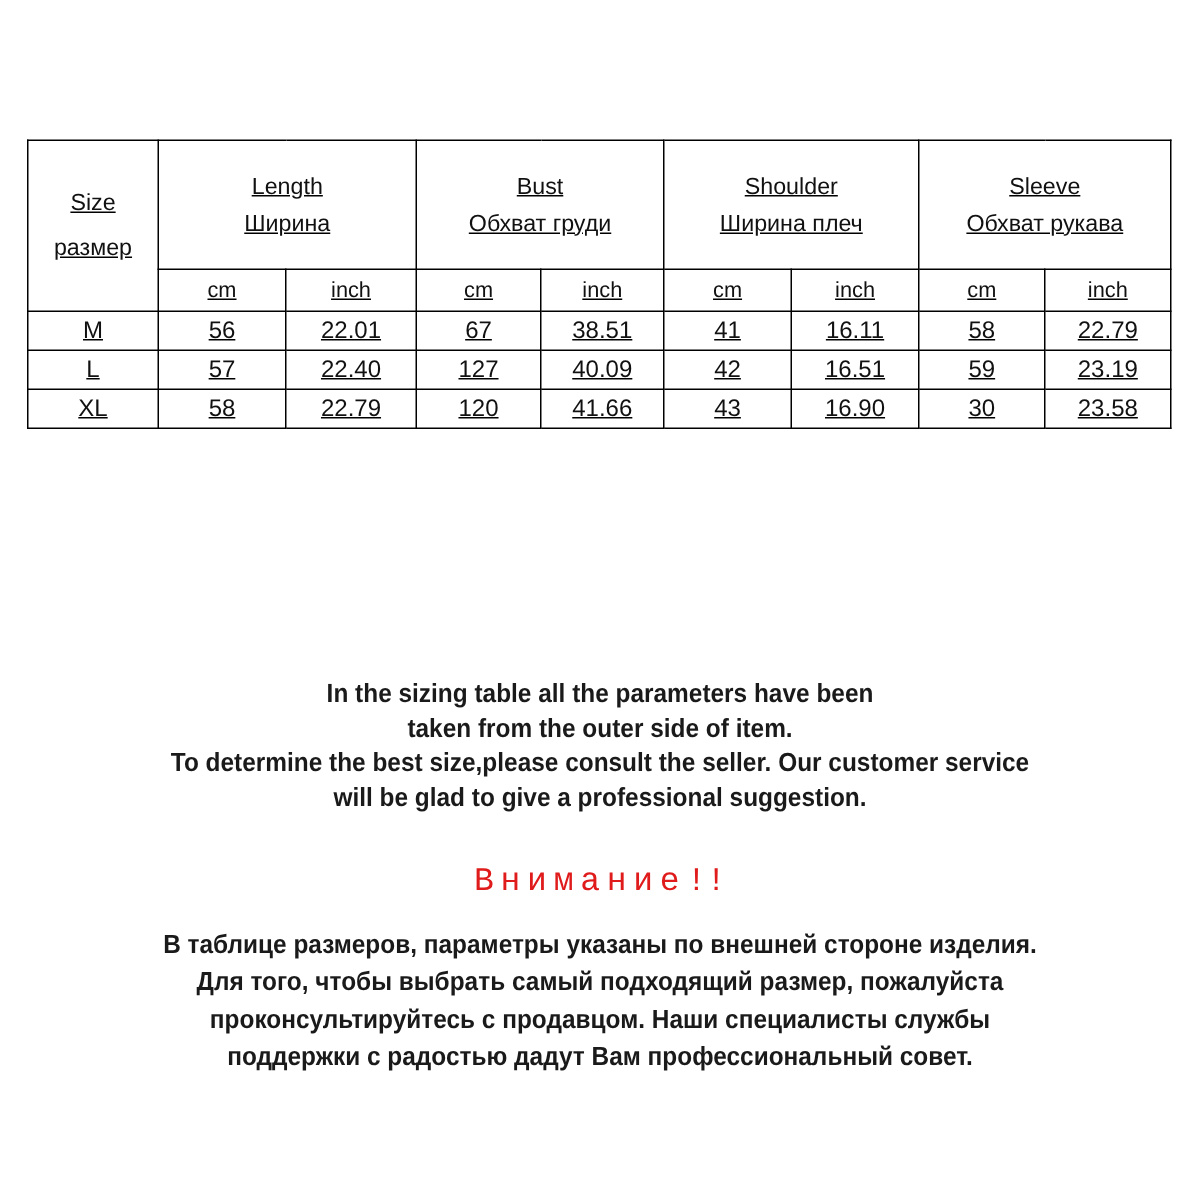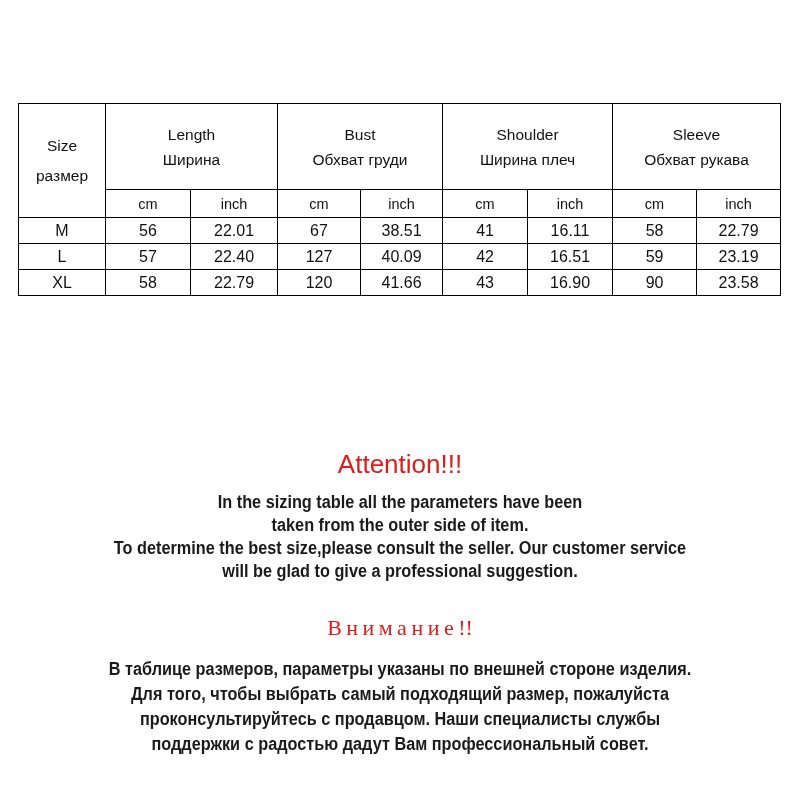--- a/index.html
+++ b/index.html
@@ -14,22 +14,23 @@
     overflow: hidden;
     font-family: "Liberation Sans", sans-serif;
     color: #000000;
     -webkit-font-smoothing: antialiased;
   }
 
   
   #size-table-wrap {
     position: absolute;
     left: 18px;
-    top: 103px;
+    top: 93px;
     width: 762px;
+    text-decoration: underline;
   }
   table.size-table {
     border-collapse: collapse;
     width: 762px;
     table-layout: fixed;
     background: #ffffff;
   }
   table.size-table td,
   table.size-table th {
     border: 1.6px solid #000000;
@@ -99,21 +100,21 @@
     color: #1a1a1a;
     margin: 0;
     padding-top: 11px;
     transform: scaleX(0.93);
     transform-origin: center top;
   }
   .body-en .l { display: block; }
 
   .attn-ru {
     color: #e01b1b;
-    font-family: Liberation Serif, serif;
+    font-family: Liberation Mono, monospace;
     font-size: 22px;
     line-height: 28px;
     letter-spacing: 4.5px;
     margin: 0;
     padding-top: 31px;
   }
   .attn-ru .bangs { letter-spacing: 0px; }
 
   .body-ru {
     font-family: "Liberation Sans", sans-serif;
@@ -202,29 +203,28 @@
         <td class="data-cell">23.19</td>
       </tr>
       <tr>
         <td class="data-cell">XL</td>
         <td class="data-cell">58</td>
         <td class="data-cell">22.79</td>
         <td class="data-cell">120</td>
         <td class="data-cell">41.66</td>
         <td class="data-cell">43</td>
         <td class="data-cell">16.90</td>
-        <td class="data-cell">90</td>
+        <td class="data-cell">30</td>
         <td class="data-cell">23.58</td>
       </tr>
     </tbody>
   </table>
 </div>
 
 <div id="notice">
-  <p class="attn-en">Attention!!!</p>
 
   <p class="body-en">
     <span class="l">In the sizing table all the parameters have been</span>
     <span class="l">taken from the outer side of item.</span>
     <span class="l">To determine the best size,please consult the seller. Our customer service</span>
     <span class="l">will be glad to give a professional suggestion.</span>
   </p>
 
   <p class="attn-ru"><span>Внимание</span><span class="bangs">!!</span></p>
 

